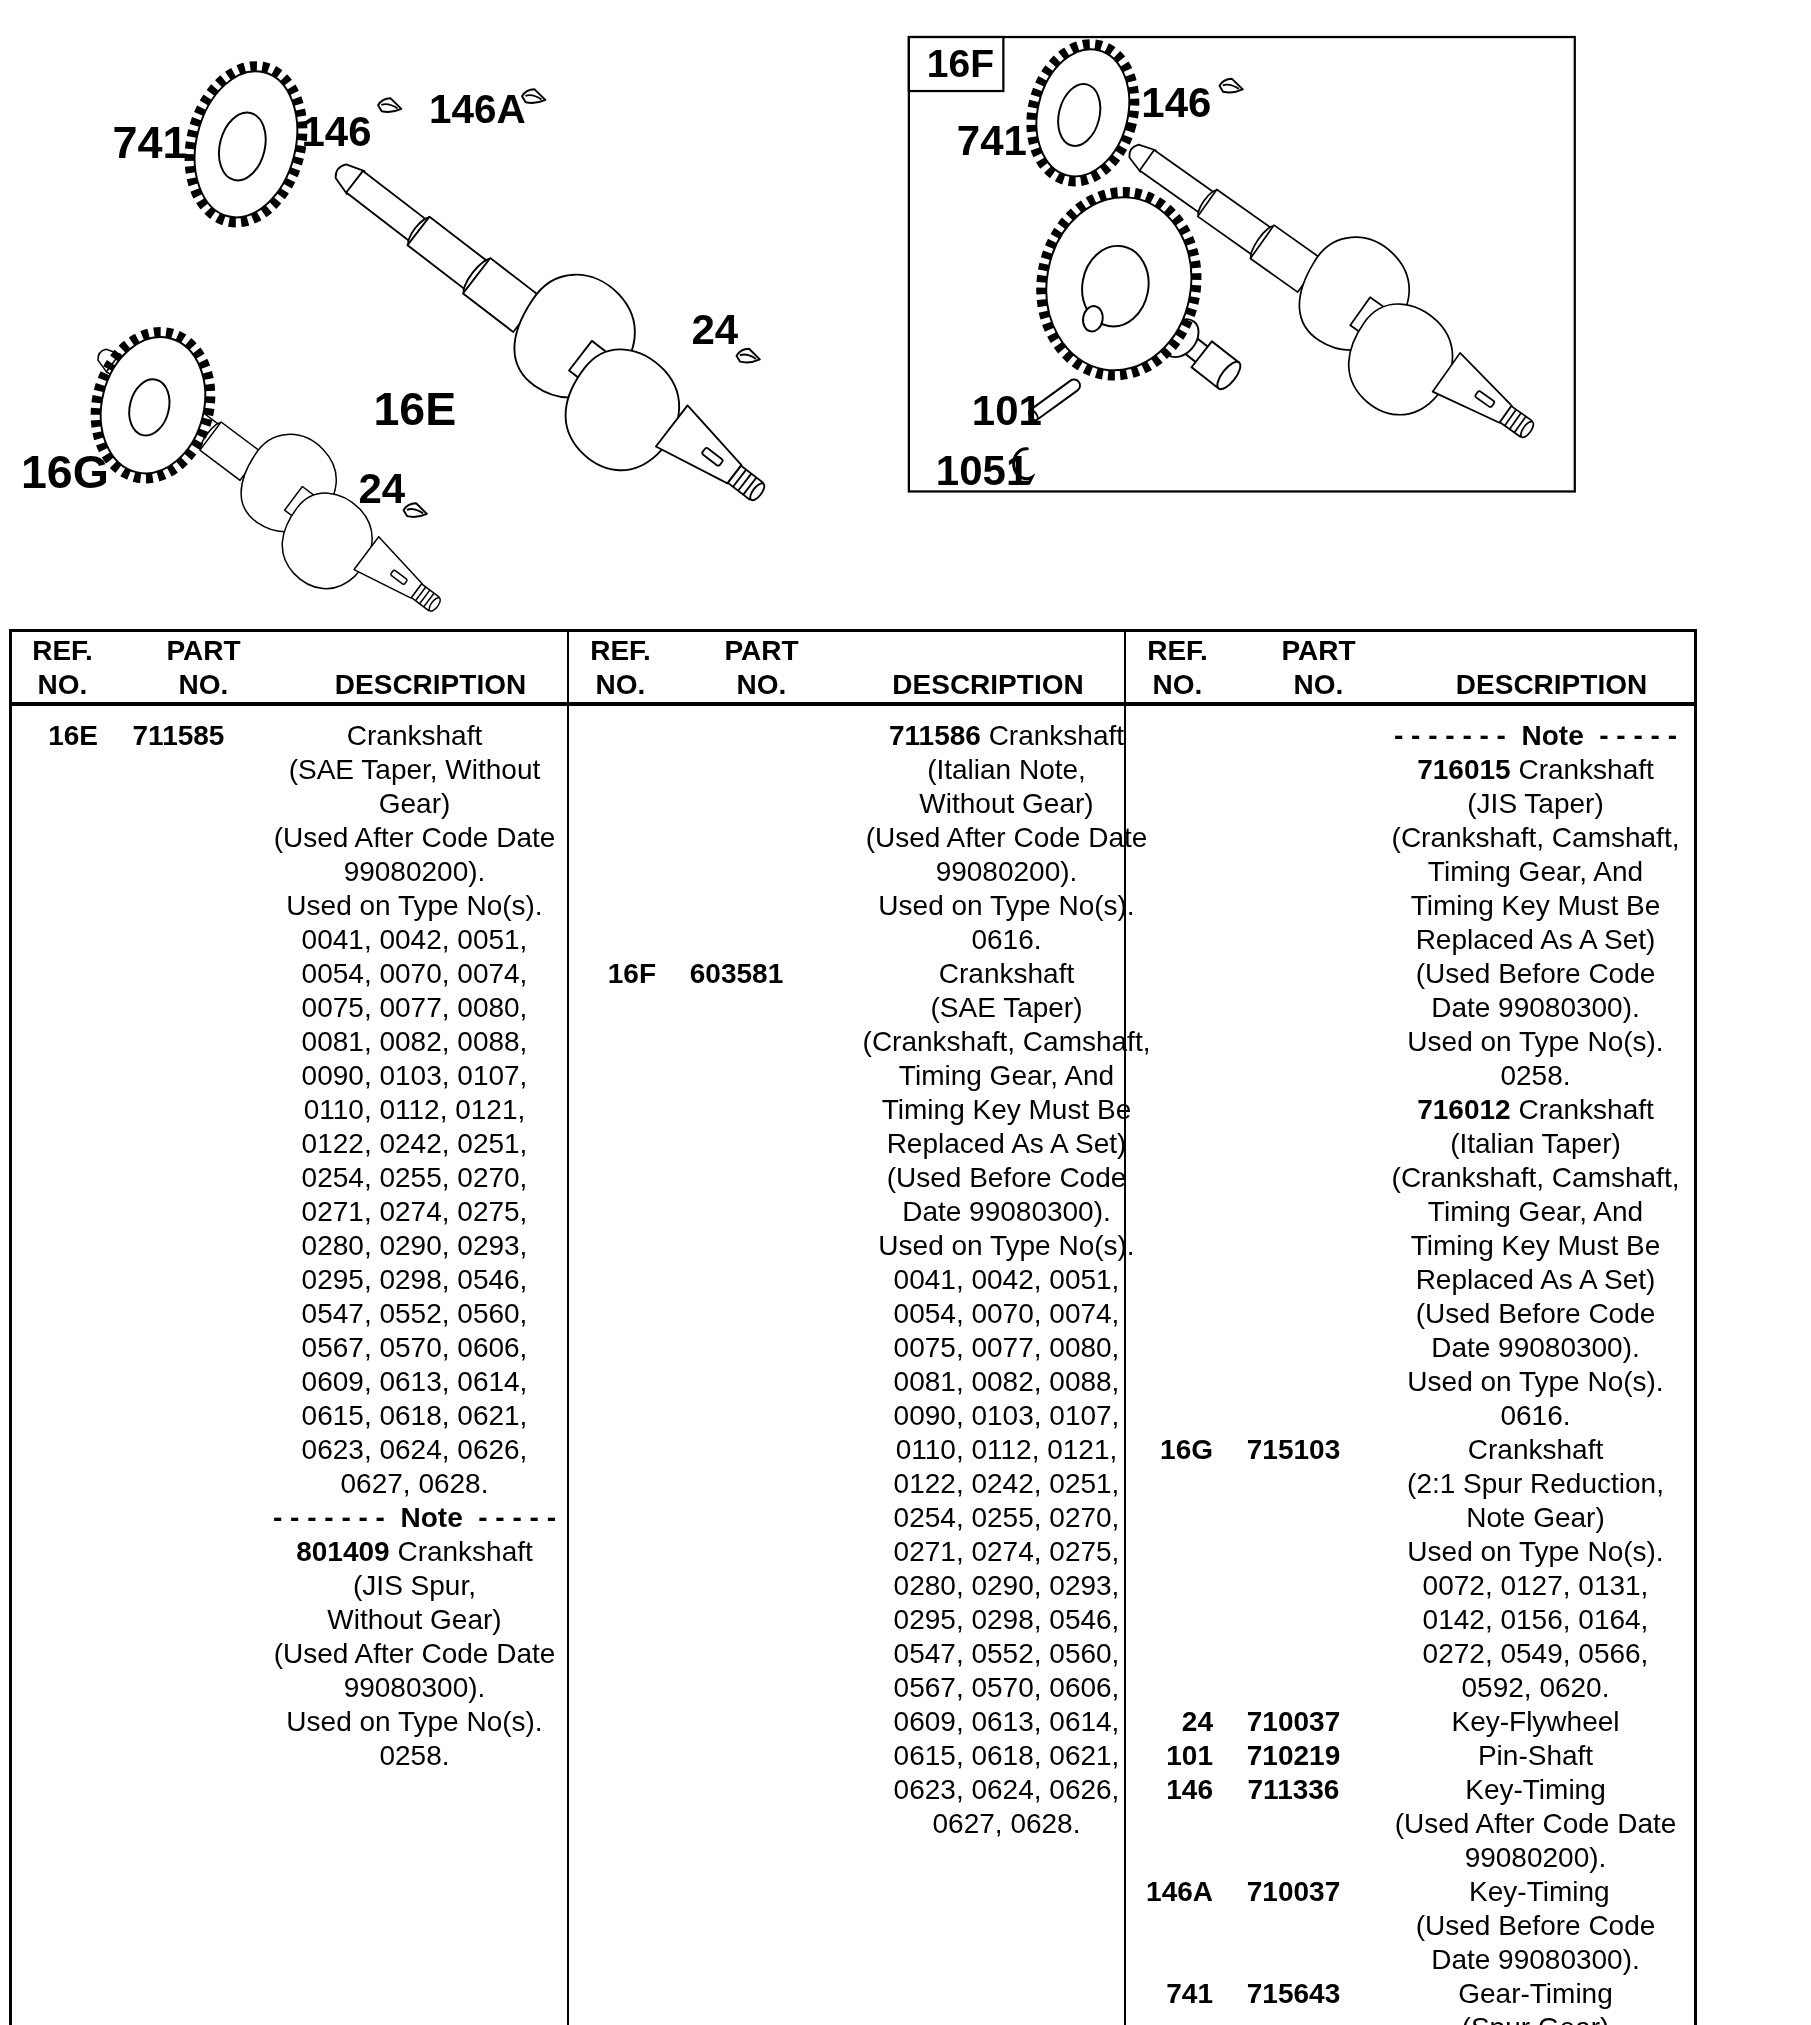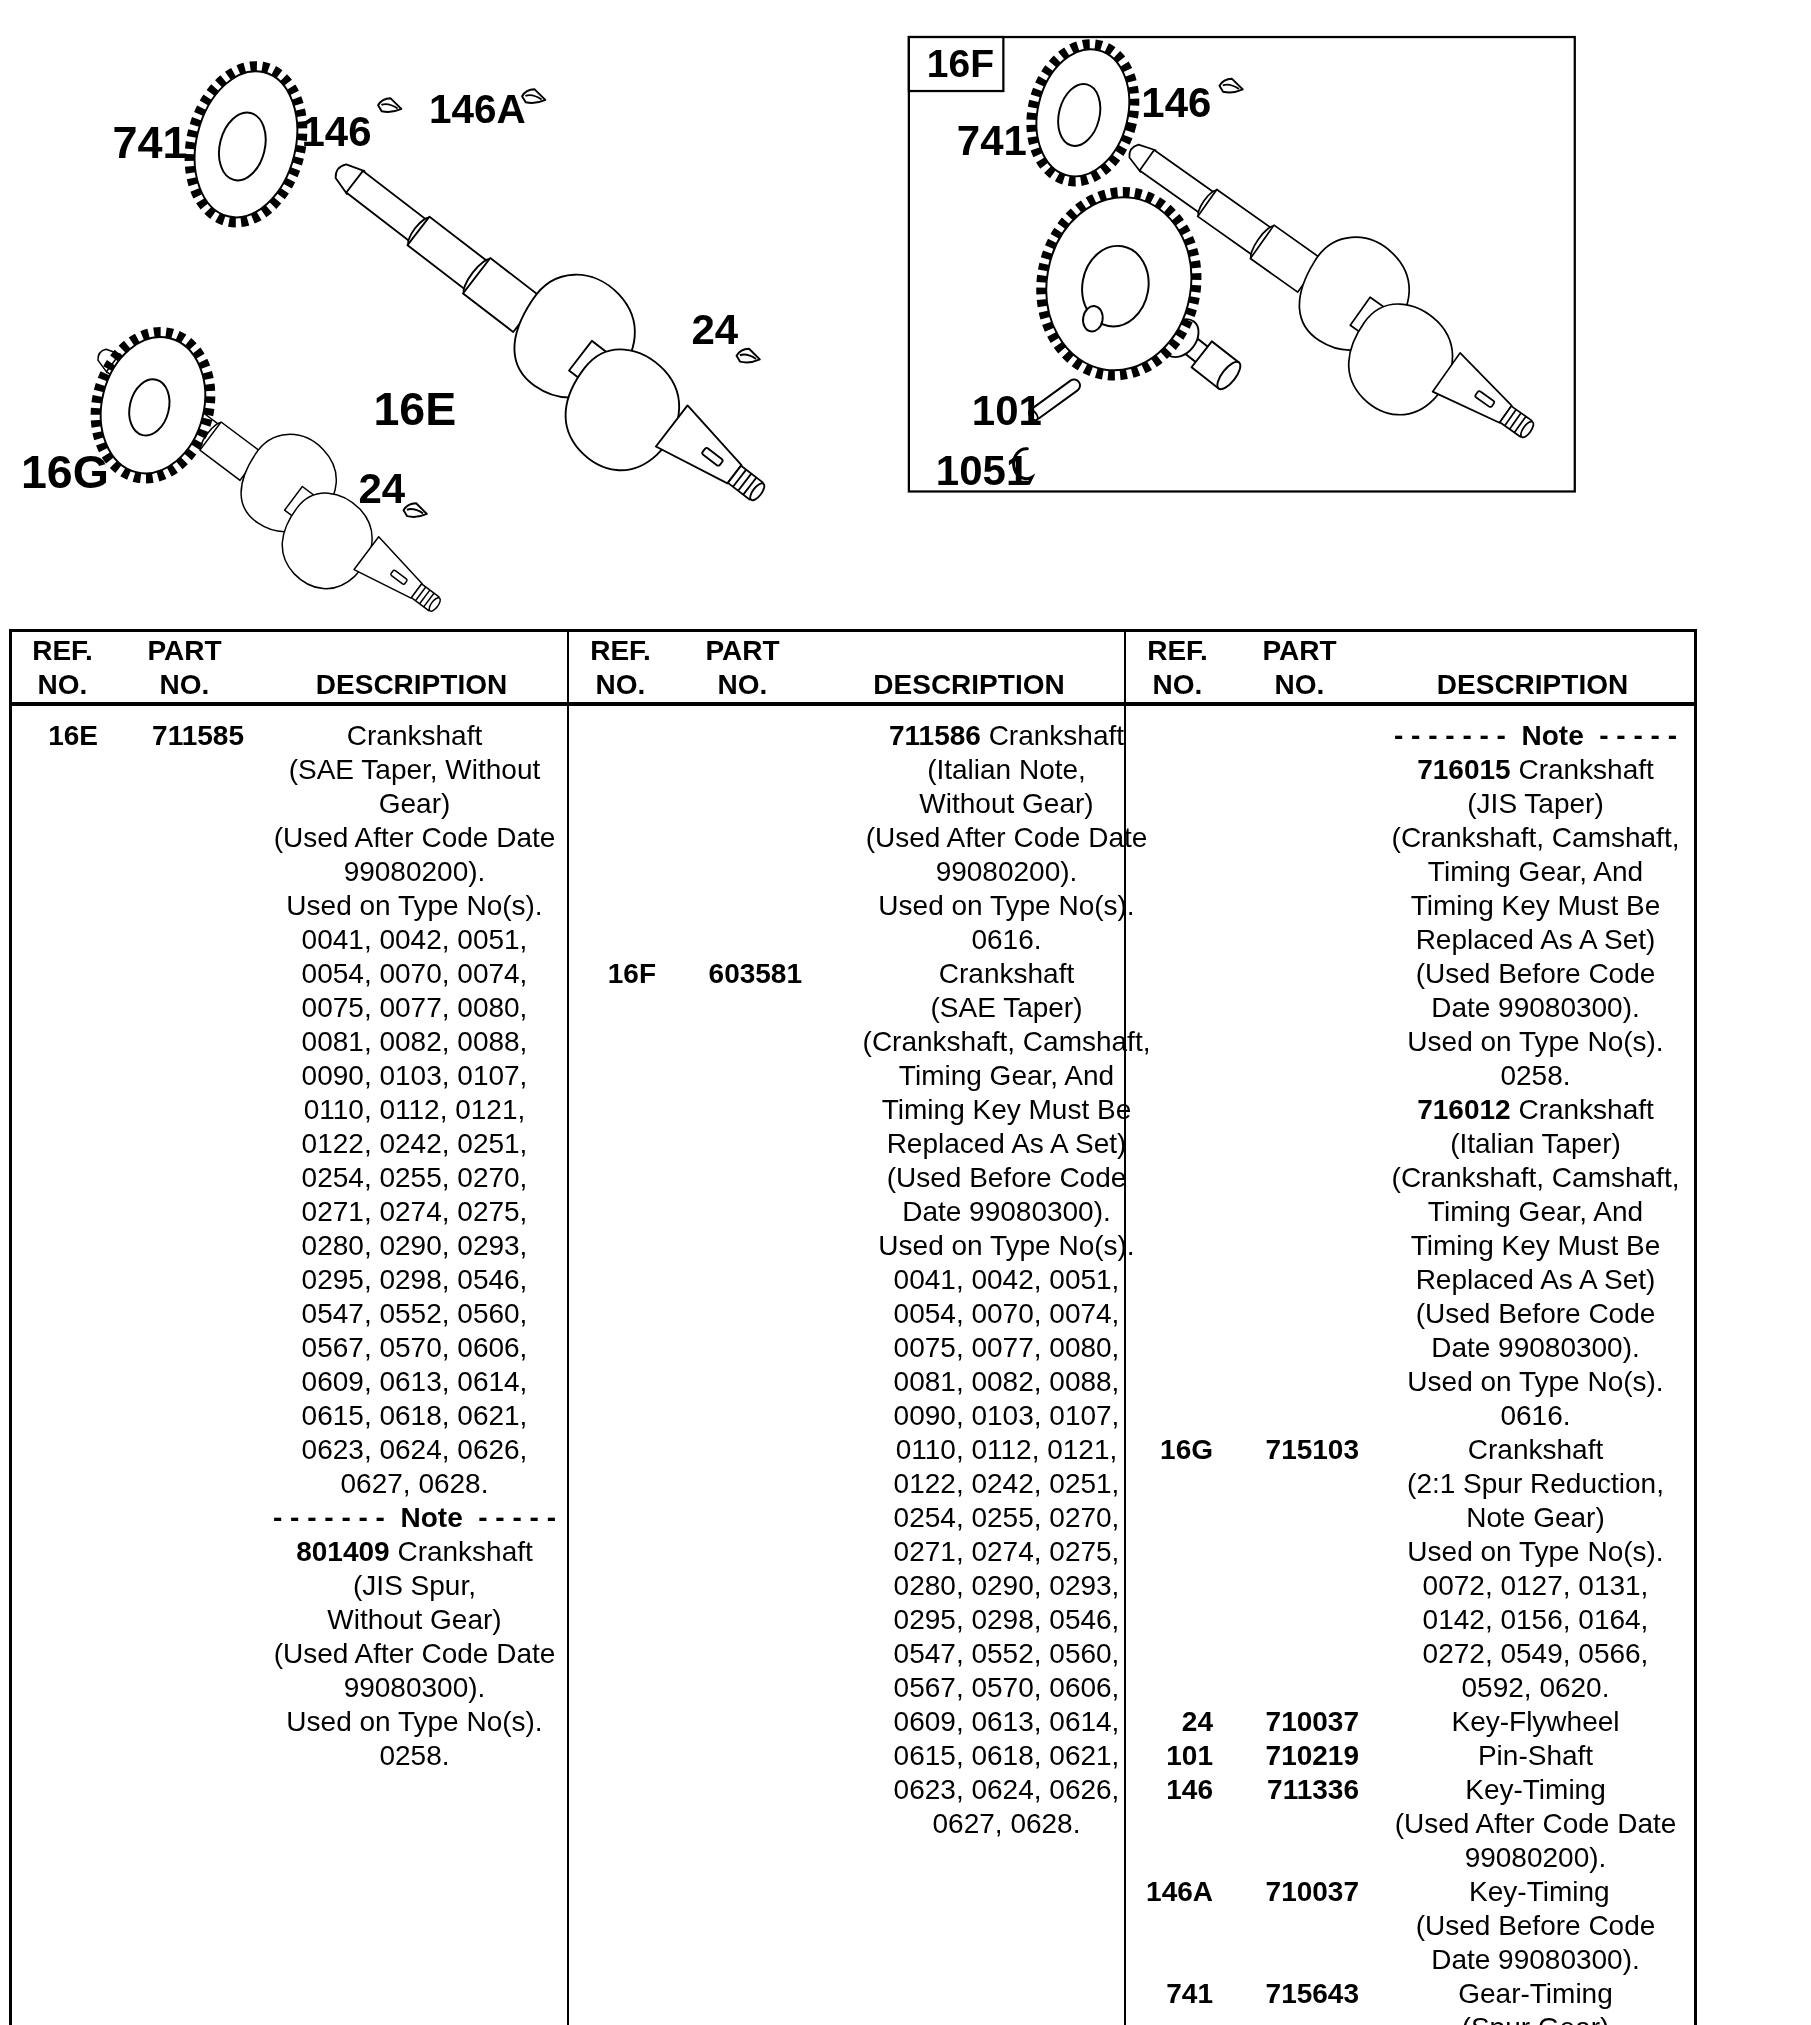--- a/index.html
+++ b/index.html
@@ -6,27 +6,27 @@
   body{width:1811px;height:2025px;overflow:hidden;position:relative;
        font-family:"Liberation Sans",sans-serif;color:#000;}
   #diagram{position:absolute;left:0;top:0;}
   .ln{stroke:#000;fill:#ffffff;stroke-width:2.6;stroke-linejoin:round;}
   .teeth{fill:none;stroke:#000;stroke-width:15;stroke-dasharray:9 7;}
   .wire{fill:none;stroke:#000;stroke-width:4;stroke-linecap:round;}
   .dlabel{font-family:"Liberation Sans",sans-serif;font-weight:bold;fill:#000;}
   
   .bar{position:absolute;background:#000;}
   .colhead{position:absolute;top:634px;display:grid;grid-template-columns:101px 143px 1fr;
-           font-size:28px;line-height:34px;font-weight:bold;}
+           font-size:28px;line-height:34px;font-weight:bold;gap:19px;}
   .colhead .h{text-align:center;}
   .col-entries{position:absolute;top:719px;overflow:hidden;}
   .entry{display:grid;grid-template-columns:101px 143px 1fr;align-items:start;}
   .cell{font-size:28px;line-height:34px;text-align:center;}
   .ref{text-align:right;padding-right:15px;font-weight:bold;white-space:pre;}
-  .part{text-align:right;padding-right:12px;font-weight:bold;white-space:pre;}
+  .part{padding-right:12px;font-weight:bold;white-space:pre;}
   .desc{padding-left:6px;}
   .line{height:34px;line-height:34px;white-space:pre;}
   .bold{font-weight:bold;}
 </style>
 </head>
 <body>
 
 <svg id="diagram" width="1811" height="629" viewBox="0 0 2415 838">
   <defs>
     <g id="crank" class="ln">

